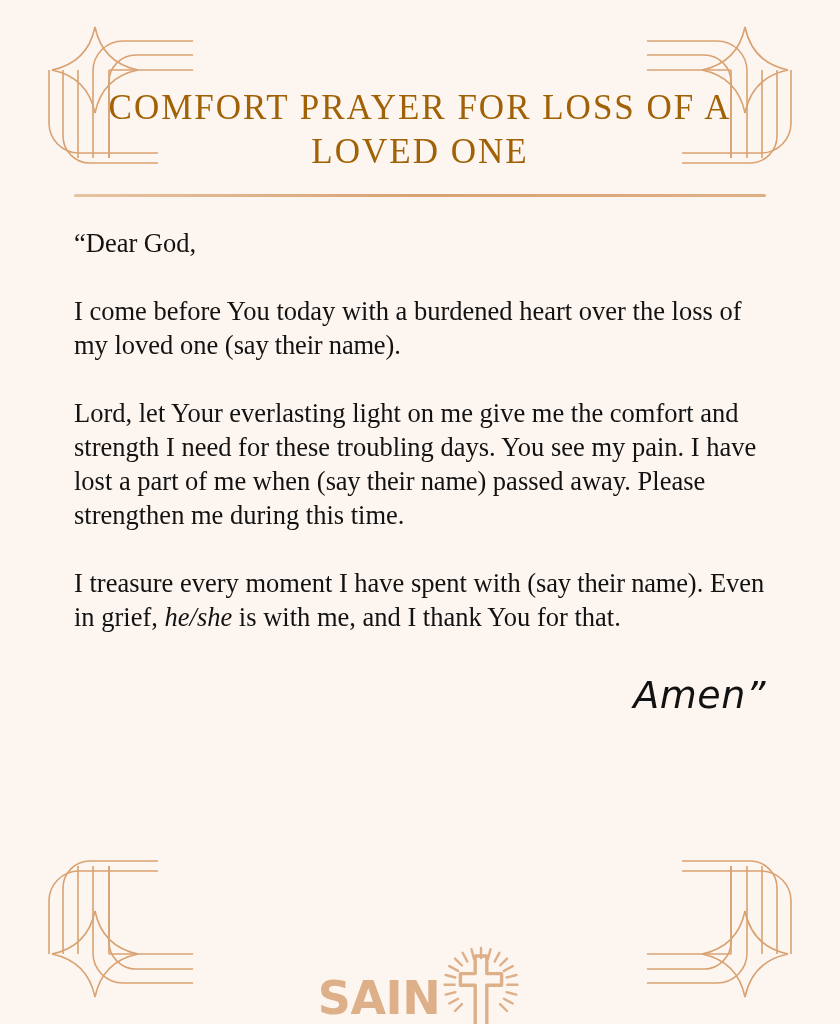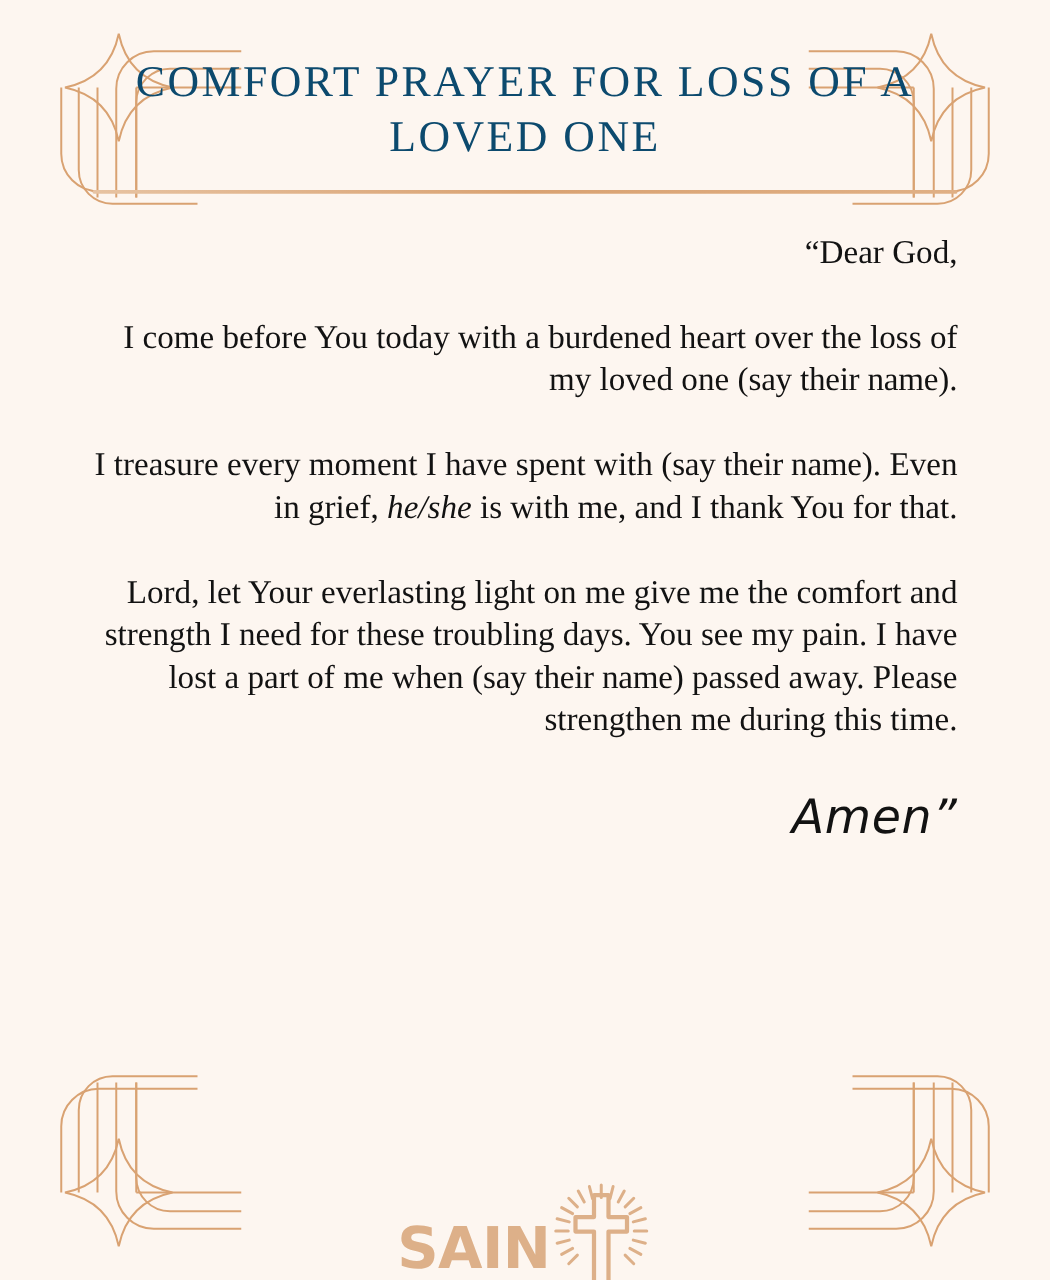--- a/index.html
+++ b/index.html
@@ -39,28 +39,28 @@
   .content {
     position: absolute;
     left: 74px;
     top: 0;
     width: 692px;
     height: 1024px;
   }
 
   .title {
     margin: 0;
-    padding-top: 44px;
+    padding-top: 86px;
     text-align: center;
     font-family: "Liberation Serif", "DejaVu Serif", serif;
     font-weight: 400;
     font-size: 35px;
     letter-spacing: 2.0px;
     line-height: 44px;
-    color: #0c4a6e;
+    color: #a16207;
     white-space: pre-line;
   }
 
   .divider {
     margin: 20px 0 0 0;
     height: 3px;
     width: 692px;
     background: linear-gradient(to right, #e7c3a2, #d9a272 50%, #e0b085);
     border-radius: 2px;
   }
@@ -69,21 +69,21 @@
     margin: 0;
     padding: 0 0 0 0;
     text-align: center;
     color: #121212;
     font-size: 26.5px;
     line-height: 34px;
     font-family: "Liberation Serif", "DejaVu Serif", serif;
   }
 
   .para {
-    text-align: right;
+    text-align: left;
     margin: 0;
   }
   .para + .para { margin-top: 34px; }
 
   .p-salutation { margin-top: 29px; }
 
   b.name { font-weight: 400; letter-spacing: -0.2px; }
   i.pronoun { font-style: italic; }
 
   .amen {
@@ -189,25 +189,25 @@
 
     <div class="prayer">
 
       <p class="para p-salutation">“Dear God,</p>
 
       <p class="para">
         <span>I come before You today with a burdened heart over the loss of my loved one (</span><b class="name">say their name</b><span>).</span>
       </p>
 
       <p class="para">
+        <span>Lord, let Your everlasting light on me give me the comfort and strength I need for these troubling days. You see my pain. I have lost a part of me when (</span><b class="name">say their name</b><span>) passed away. Please strengthen me during this time.</span>
+      </p>
+
+      <p class="para">
         <span>I treasure every moment I have spent with (</span><b class="name">say their name</b><span>). Even in grief, </span><i class="pronoun">he/she</i><span> is with me, and I thank You for that.</span>
-      </p>
-
-      <p class="para">
-        <span>Lord, let Your everlasting light on me give me the comfort and strength I need for these troubling days. You see my pain. I have lost a part of me when (</span><b class="name">say their name</b><span>) passed away. Please strengthen me during this time.</span>
       </p>
 
 
       <div class="amen">Amen”</div>
     </div>
   </div>
 
   <div class="footer-logo">
     <span class="logo-word">SAIN</span>
 

